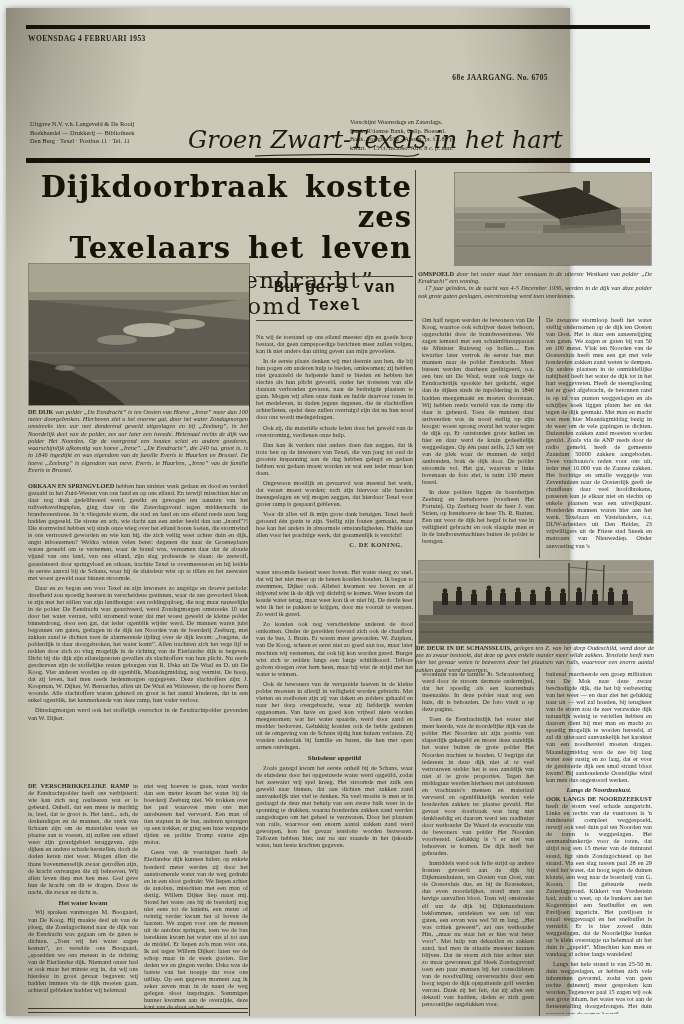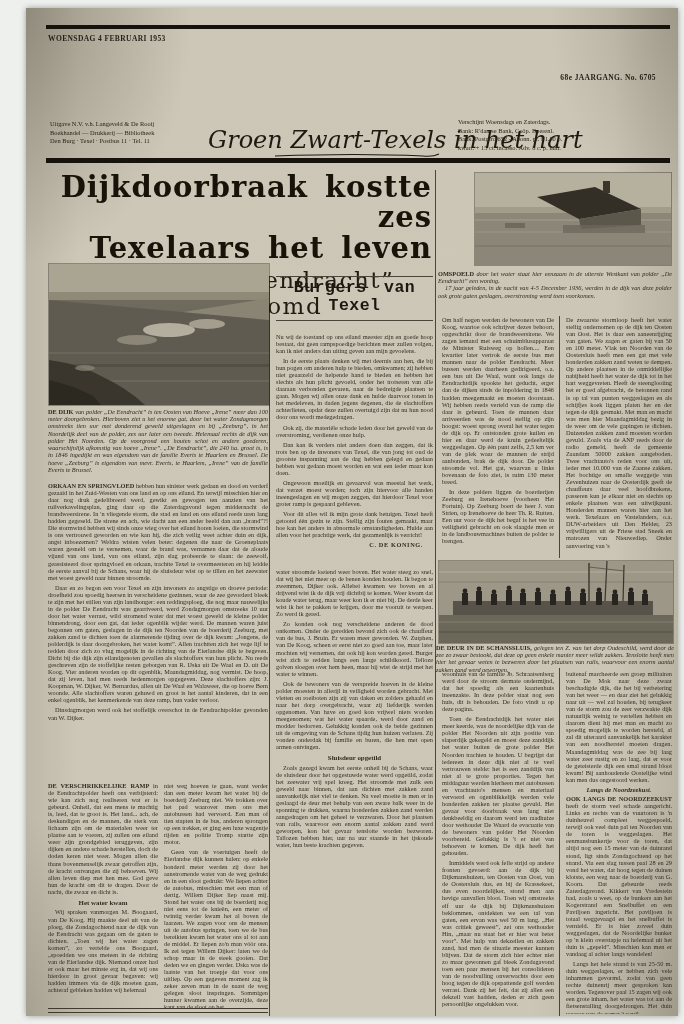--- a/index.html
+++ b/index.html
@@ -1,18 +1,18 @@
 <!DOCTYPE html>
 <html><head>
 <meta charset="utf-8">
 <style>
   html,body{margin:0;padding:0;}
   body{width:684px;height:1024px;position:relative;background:#eef0ee;overflow:hidden;
        font-family:"Liberation Serif","DejaVu Serif",serif;}
-  .page{position:absolute;left:26px;top:8px;width:652px;height:1008px;
+  .page{position:absolute;left:6px;top:8px;width:564px;height:1008px;
     background:
       radial-gradient(ellipse at 0% 0%, rgba(60,52,40,.35), rgba(60,52,40,0) 18%),
       radial-gradient(ellipse at 100% 0%, rgba(60,52,40,.22), rgba(60,52,40,0) 14%),
       radial-gradient(ellipse at 100% 100%, rgba(60,52,40,.20), rgba(60,52,40,0) 16%),
       radial-gradient(ellipse at 0% 100%, rgba(60,52,40,.18), rgba(60,52,40,0) 14%),
       linear-gradient(90deg,#bdb8a8,#ccc7b7 8%,#cbc6b6 90%,#b9b4a4),
       #c9c4b4;
     box-shadow:0 0 6px rgba(0,0,0,.35);}
   .abs{position:absolute;}
   .rule-h{background:#16120c;}

